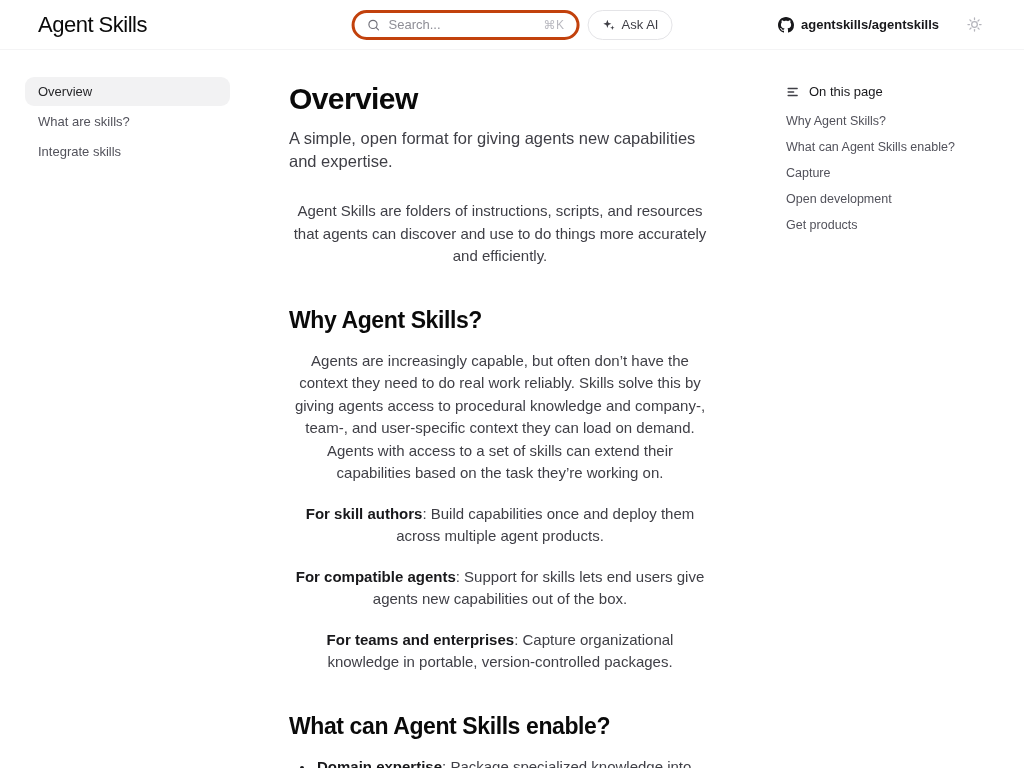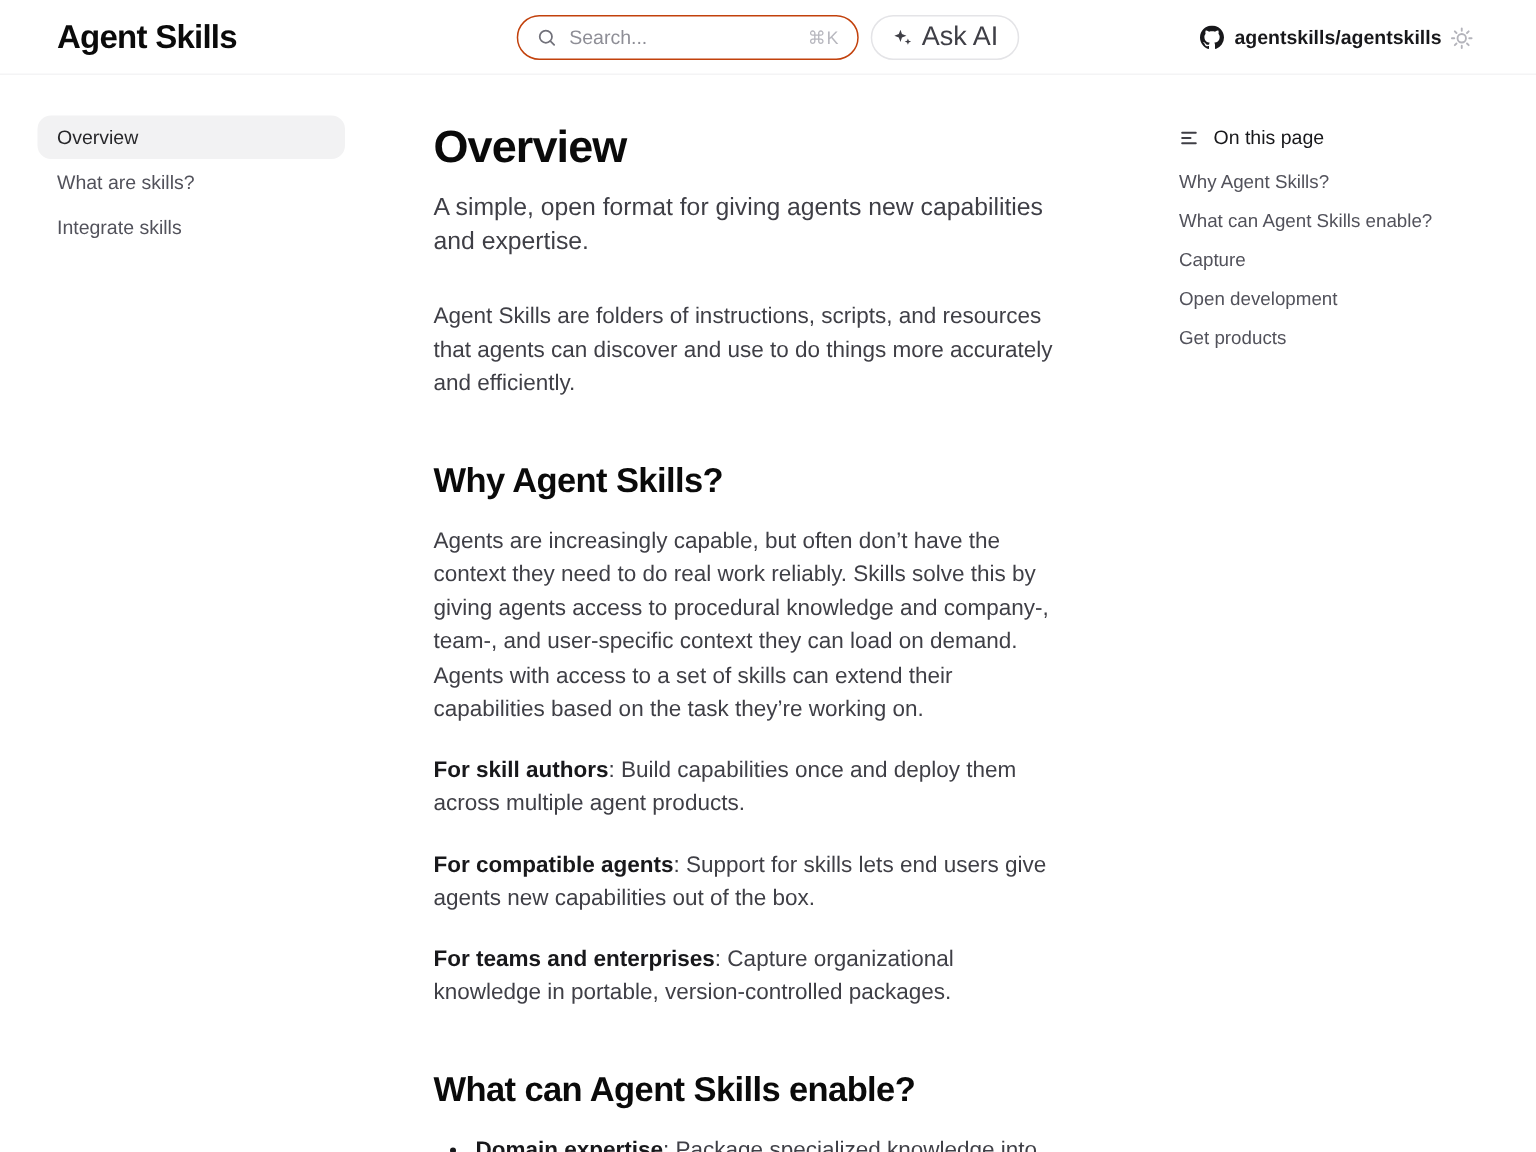--- a/index.html
+++ b/index.html
@@ -10,43 +10,43 @@
     font-family: "Liberation Sans", "DejaVu Sans", sans-serif;
     -webkit-font-smoothing: antialiased;
   }
   
   .header {
     height: 50px; display: flex; align-items: center;
     position: relative; border-bottom: 1px solid #f4f4f5;
     background: #fff;
   }
   .logo {
-    margin-left: 38px; font-size: 22px; font-weight: 700;
+    margin-left: 38px; font-size: 22px; font-weight: 400;
     letter-spacing: -0.5px; color: #0a0a0a; cursor: pointer;
   }
   .header-center {
     position: absolute; left: 50%; transform: translateX(-50%);
     display: flex; align-items: center; gap: 8px;
   }
   .search-box {
-    width: 228px; height: 30px; border: 1px solid #c2410c;
+    width: 228px; height: 30px; border: 3px solid #c2410c;
     border-radius: 15px; display: flex; align-items: center;
     padding: 0 12px; gap: 8px; font-size: 13px; color: #71717a;
     background: #fff; cursor: text;
   }
   .search-box .placeholder { color: #8e8e96; flex: 1; }
   .search-box .shortcut { color: #b8b8bf; font-size: 12px; letter-spacing: 0.5px; }
   .ask-ai-btn {
     height: 30px; border: 1px solid #e4e4e7; border-radius: 15px;
     display: flex; align-items: center; gap: 6px; padding: 0 13px;
-    font-size: 18px; color: #3f3f46; background: #fff; cursor: pointer;
+    font-size: 13px; color: #3f3f46; background: #fff; cursor: pointer;
   }
   .header-right {
     margin-left: auto; margin-right: 42px;
-    display: flex; align-items: flex-end; gap: 6px;
+    display: flex; align-items: flex-start; gap: 28px;
   }
   .github-link {
     display: flex; align-items: center; gap: 7px;
     font-size: 13px; font-weight: 600; color: #18181b; cursor: pointer;
   }
   .theme-toggle { color: #b4b4bb; display: flex; cursor: pointer; }
   .icon { display: inline-flex; align-items: center; justify-content: center; }
 
   
   .layout { display: flex; align-items: flex-start; }
@@ -71,21 +71,21 @@
     display: flex; align-items: center; gap: 7px; padding: 0 11px;
     font-size: 13px; color: #3f3f46; cursor: pointer; background: #fff; border: none;
   }
   .copy-caret {
     display: flex; align-items: center; justify-content: center; width: 25px;
     border-left: 1px solid #e4e4e7; color: #8e8e96; cursor: pointer; background: #fff;
   }
   .subtitle {
     margin: 11px 0 0 0; font-size: 16.5px; line-height: 23px; color: #3f3f46;
   }
-  .para { font-size: 15px; line-height: 22.5px; color: #3f3f46; margin: 0; }
+  .para { font-size: 15px; line-height: 22.5px; color: #3f3f46; margin: 0; text-align: center; }
   .para b, .li-text b, .para .lead { color: #18181b; font-weight: 700; }
   .mt-intro { margin-top: 27px; }
   h2.section-heading {
     font-size: 23px; font-weight: 700; letter-spacing: -0.4px; color: #0a0a0a;
     margin: 39px 0 16px 0;
   }
   .para + .para { margin-top: 18px; }
   ul.feature-list { margin: 16px 0 0 0; padding-left: 26px; }
   ul.feature-list li {
     font-size: 15px; line-height: 22.5px; color: #3f3f46; padding-left: 2px;

